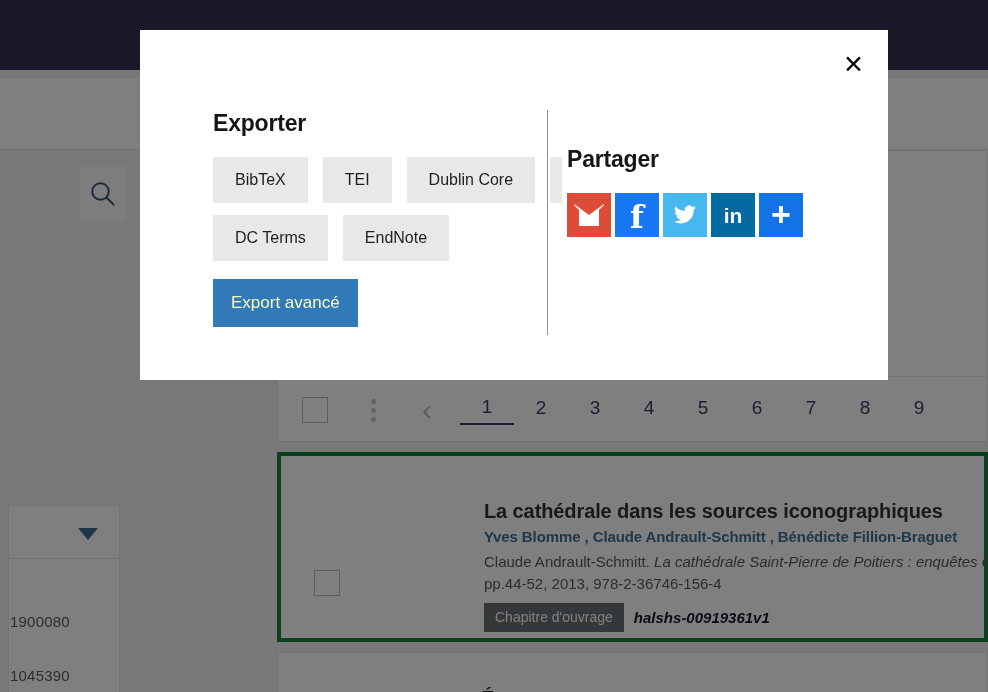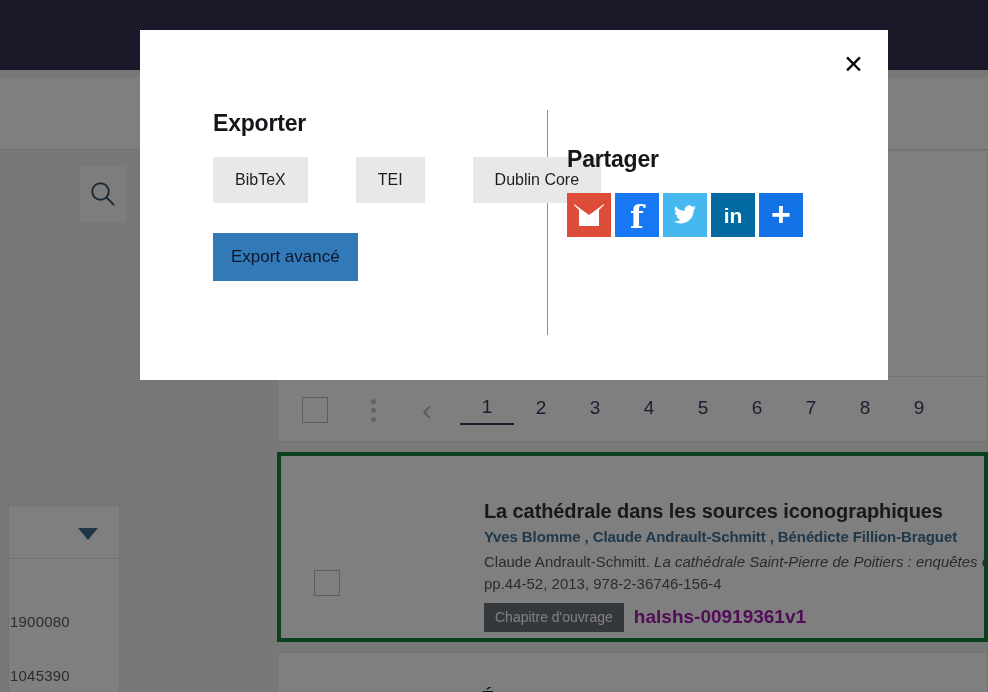--- a/index.html
+++ b/index.html
@@ -117,21 +117,21 @@
   .art-cite {
     font-size: 15px; color: #55595c; margin-top: 6px; line-height: 1.45;
     width: 560px;
   }
   .art-cite em { font-style: italic; }
   .art-meta { margin-top: 8px; display: flex; align-items: center; gap: 10px; }
   .badge {
     background: #6b7076; color: #fff; font-size: 14px;
     padding: 6px 11px 7px; white-space: nowrap;
   }
-  .art-id { font-size: 19px; font-weight: bold; color: #a21caf; }
+  .art-id { font-size: 15px; font-weight: bold; color: #0f172a; font-style: italic; }
 
   .art-card2 {
     position: absolute; left: 277px; top: 652px; width: 711px; height: 40px;
     background: #ffffff; border: 1px solid #e6e6e6; border-bottom: none;
     overflow: hidden;
   }
   .art-card2 .t2 {
     position: absolute; left: 203px; top: 34px;
     font-size: 20px; font-weight: bold; color: #2f3336; white-space: nowrap;
   }
@@ -167,36 +167,36 @@
     letter-spacing: -.2px; margin-bottom: 20px;
   }
 
   .vdivider {
     position: absolute; left: 396px; top: 80px;
     width: 1px; height: 225px; background: #8d9196;
   }
 
   
   .exp-row { display: flex; align-items: flex-start; }
-  .exp-row.r1 { margin-bottom: 12px; gap: 33px; }
+  .exp-row.r1 { margin-bottom: 12px; }
   .exp-row.r2 { margin-bottom: 18px; }
   .exp-btn {
     background: #e8e8e8; border: none;
     font-family: "Liberation Sans", sans-serif;
     font-size: 16px; color: #1c1f22;
     height: 46px; padding: 0 22px;
     margin-right: 15px; cursor: pointer;
     white-space: nowrap;
   }
   .exp-btn.clipped {
     padding: 0; width: 12px; overflow: hidden; margin-right: 0;
     color: transparent;
   }
   .exp-adv {
-    background: #3279b7; border: none; color: #0f172a;
+    background: #3279b7; border: none; color: #fef9c3;
     font-family: "Liberation Sans", sans-serif;
     font-size: 17px; height: 48px; padding: 0 18px; cursor: pointer;
     white-space: nowrap;
   }
 
   
   .share-row { display: flex; gap: 4px; }
   .share-btn {
     width: 44px; height: 44px; border: none; padding: 0; cursor: pointer;
     display: flex; align-items: center; justify-content: center;
@@ -307,20 +307,22 @@
         <div class="sec-title">Exporter</div>
 
         <div class="exp-row r1">
           <button class="exp-btn">BibTeX</button>
           <button class="exp-btn">TEI</button>
           <button class="exp-btn">Dublin Core</button>
           <button class="exp-btn clipped">RIS</button>
         </div>
 
         <div class="exp-row r2">
+          <button class="exp-btn">DC Terms</button>
+          <button class="exp-btn">EndNote</button>
         </div>
 
         <button class="exp-adv">Export avancé</button>
       </div>
 
       <div class="col-share">
         <div class="sec-title">Partager</div>
 
         <div class="share-row">
 

